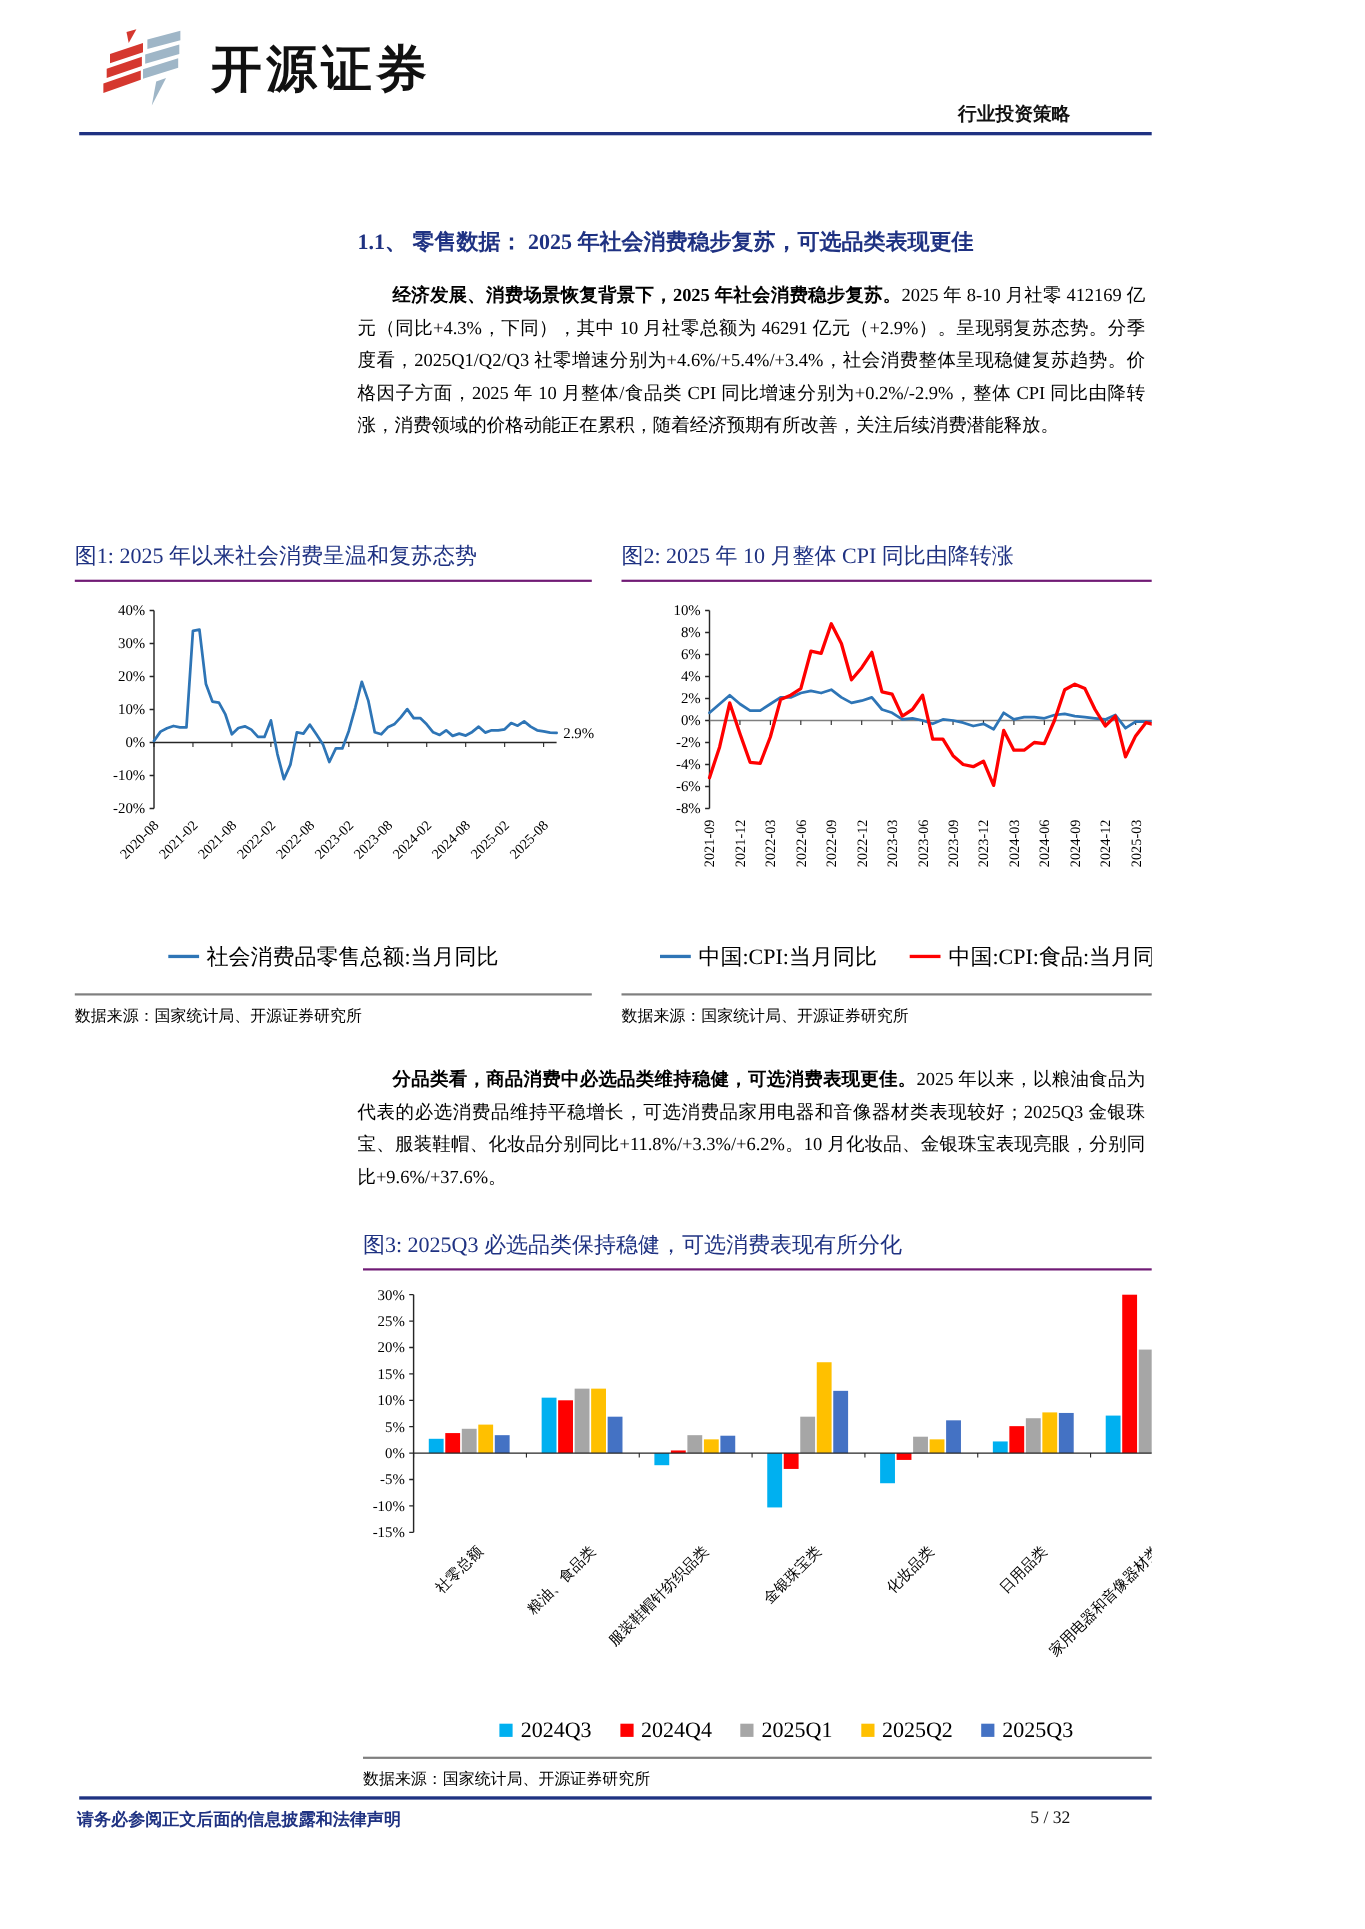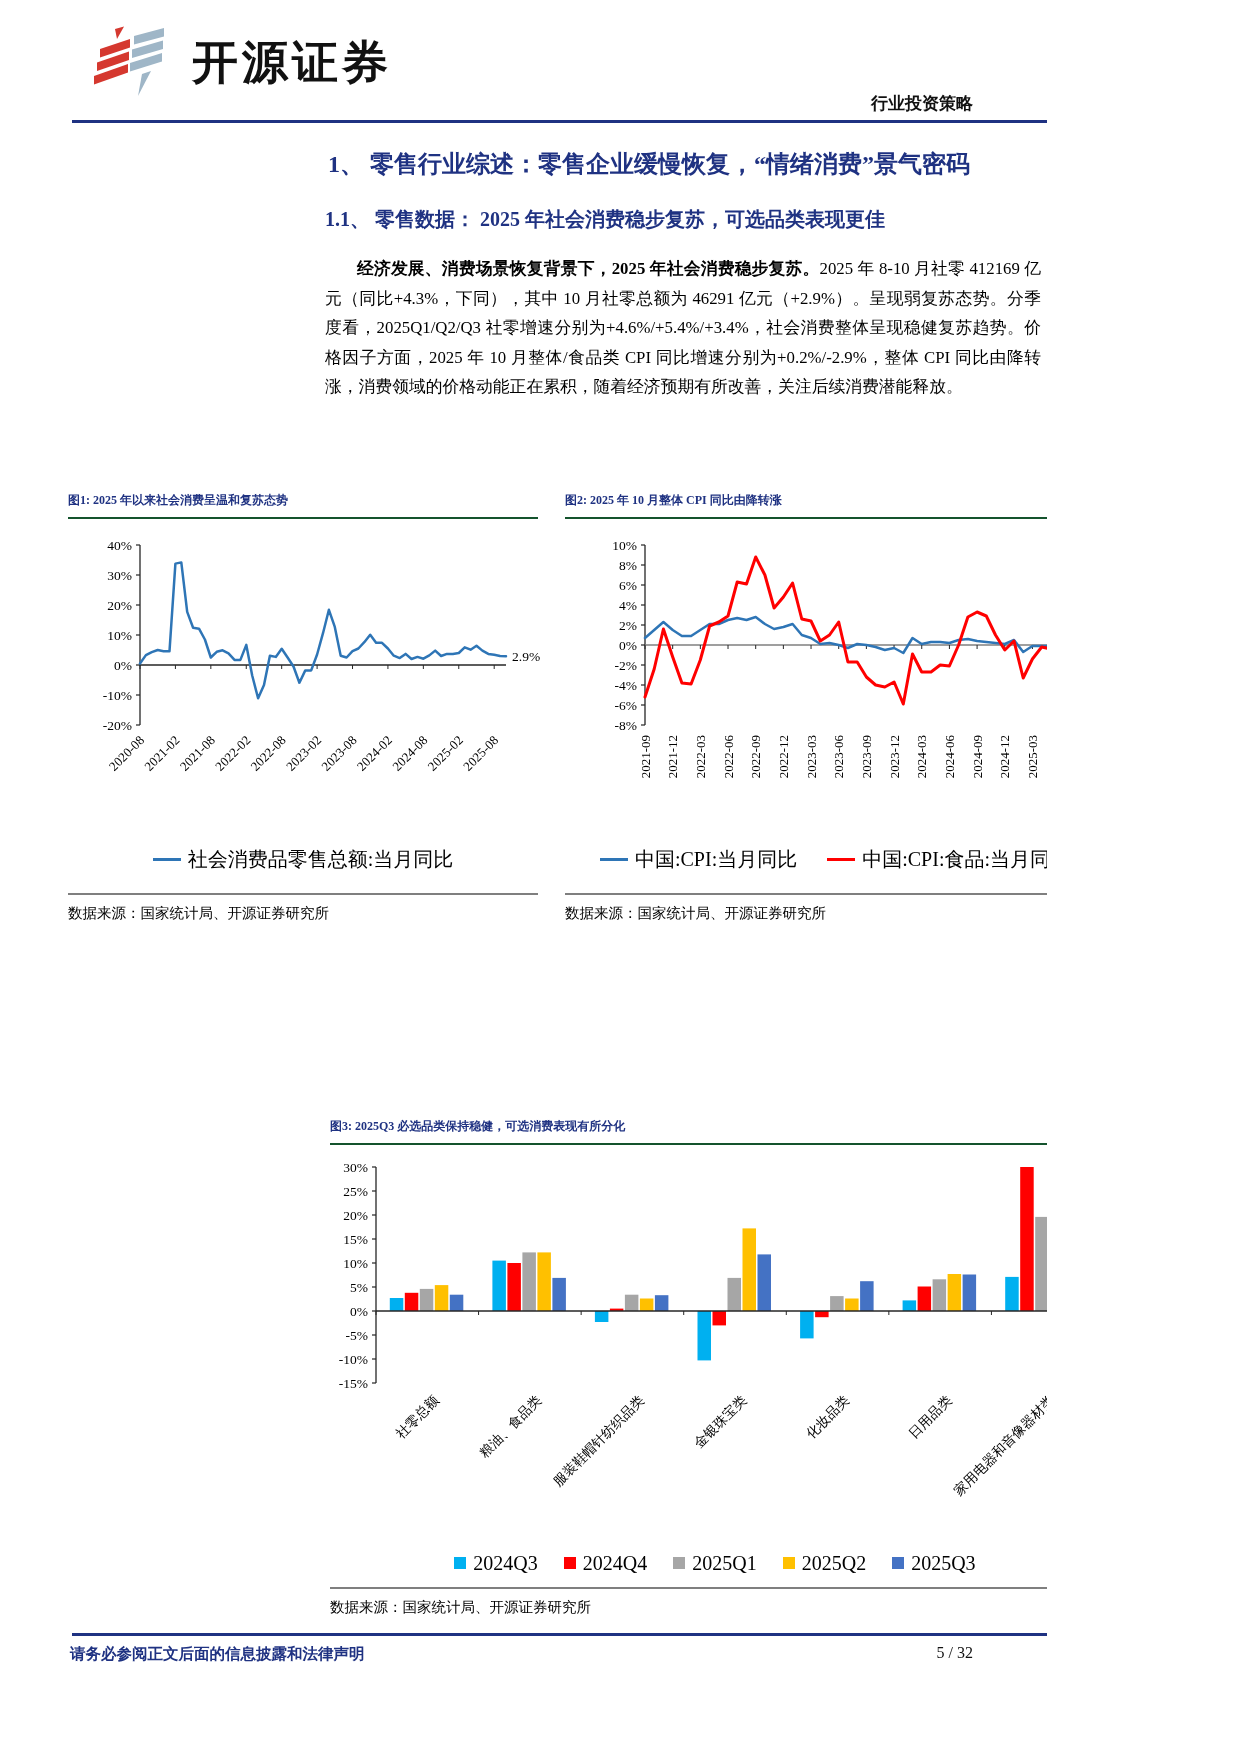--- a/index.html
+++ b/index.html
@@ -19,21 +19,21 @@
   .para{position:absolute;left:325px;width:716px;font-size:16.8px;line-height:29.6px;
         text-align:justify;text-indent:1.9em;}
   #p1{top:254px;}
   #p2{top:966px;}
   .lead{font-weight:bold;}
   
   .fig{position:absolute;}
   #fig1{left:68px;top:492px;width:470px;}
   #fig2{left:565px;top:492px;width:540px;}
   #fig3{left:330px;top:1118px;width:770px;}
-  .caption{font-size:12px;font-weight:bold;color:#1F3282;padding-bottom:8px;border-bottom:2px solid #14532d;}
+  .caption{font-size:20px;font-weight:normal;color:#1F3282;padding-bottom:8px;border-bottom:2px solid #701a75;}
   .fig svg{display:block;margin-top:10px;}
   svg text{font-family:"Liberation Serif","DejaVu Serif",serif;fill:#000;}
   .fig-legend{display:flex;justify-content:center;align-items:center;gap:30px;margin-top:28px;
               font-size:20px;height:20px;}
   .lg-item{display:inline-flex;align-items:center;gap:7px;}
   .lg-line{display:inline-block;width:28px;height:3px;}
   .lg-sq{display:inline-block;width:12px;height:12px;}
   #fig3 .fig-legend{gap:26px;}
   .src-rule{height:2px;background:#7f7f7f;margin-top:24px;}
   .src{font-size:14.5px;margin-top:9px;}
@@ -57,21 +57,20 @@
       <path d="M48,10 L78,2 L78,10.5 L48,18.5 Z" fill="#9FB6C7"></path>
       <path d="M46,23.5 L77,14.5 L77,23 L46,32 Z" fill="#9FB6C7"></path>
       <path d="M44,37 L76,27 L76,35.5 L44,45.5 Z" fill="#9FB6C7"></path>
       <path d="M56,48 L65,45 L52,70 Z" fill="#9FB6C7"></path>
     </svg>
     <span class="brand-name">开源证券</span>
   </div>
   <div class="doc-type">行业投资策略</div>
   <div class="header-rule"></div>
 
-  <div class="h1">1、 零售行业综述：零售企业缓慢恢复，“情绪消费”景气密码</div>
   <div class="h2">1.1、 零售数据： 2025 年社会消费稳步复苏，可选品类表现更佳</div>
 
   <div class="para" id="p1"><span class="lead">经济发展、消费场景恢复背景下，2025 年社会消费稳步复苏。</span><span>2025 年 8-10 月社零 412169 亿元（同比+4.3%，下同），其中 10 月社零总额为 46291 亿元（+2.9%）。呈现弱复苏态势。分季度看，2025Q1/Q2/Q3 社零增速分别为+4.6%/+5.4%/+3.4%，社会消费整体呈现稳健复苏趋势。价格因子方面，2025 年 10 月整体/食品类 CPI 同比增速分别为+0.2%/-2.9%，整体 CPI 同比由降转涨，消费领域的价格动能正在累积，随着经济预期有所改善，关注后续消费潜能释放。</span></div>
 
   <div class="fig" id="fig1">
     <div class="caption">图1: 2025 年以来社会消费呈温和复苏态势</div>
     <svg id="fig1-svg" width="478" height="292" viewBox="0 0 478 292">
         <line x1="72" y1="16" x2="72" y2="196" stroke="#262626" stroke-width="1.3"></line>
         <line x1="68" y1="196" x2="72" y2="196" stroke="#262626" stroke-width="1.2"></line>
         <text x="64" y="200.5" text-anchor="end" font-size="13.5">-20%</text>
@@ -194,20 +193,21 @@
         </span>
         <span class="lg-item">
           <span class="lg-line" style="background: rgb(255, 0, 0);"></span>
           <span>中国:CPI:食品:当月同比</span>
         </span>
       </div>
     <div class="src-rule"></div>
     <div class="src">数据来源：国家统计局、开源证券研究所</div>
   </div>
 
+  <div class="para" id="p2"><span class="lead">分品类看，商品消费中必选品类维持稳健，可选消费表现更佳。</span><span>2025 年以来，以粮油食品为代表的必选消费品维持平稳增长，可选消费品家用电器和音像器材类表现较好；2025Q3 金银珠宝、服装鞋帽、化妆品分别同比+11.8%/+3.3%/+6.2%。10 月化妆品、金银珠宝表现亮眼，分别同比+9.6%/+37.6%。</span></div>
 
   <div class="fig" id="fig3">
     <div class="caption">图3: 2025Q3 必选品类保持稳健，可选消费表现有所分化</div>
     <svg id="fig3-svg" width="770" height="370" viewBox="0 0 770 370">
         <line x1="46" y1="12" x2="46" y2="228" stroke="#262626" stroke-width="1.3"></line>
         <line x1="42" y1="228" x2="46" y2="228" stroke="#262626" stroke-width="1.2"></line>
         <text x="38" y="232.5" text-anchor="end" font-size="13.5">-15%</text>
         <line x1="42" y1="204" x2="46" y2="204" stroke="#262626" stroke-width="1.2"></line>
         <text x="38" y="208.5" text-anchor="end" font-size="13.5">-10%</text>
         <line x1="42" y1="180" x2="46" y2="180" stroke="#262626" stroke-width="1.2"></line>

